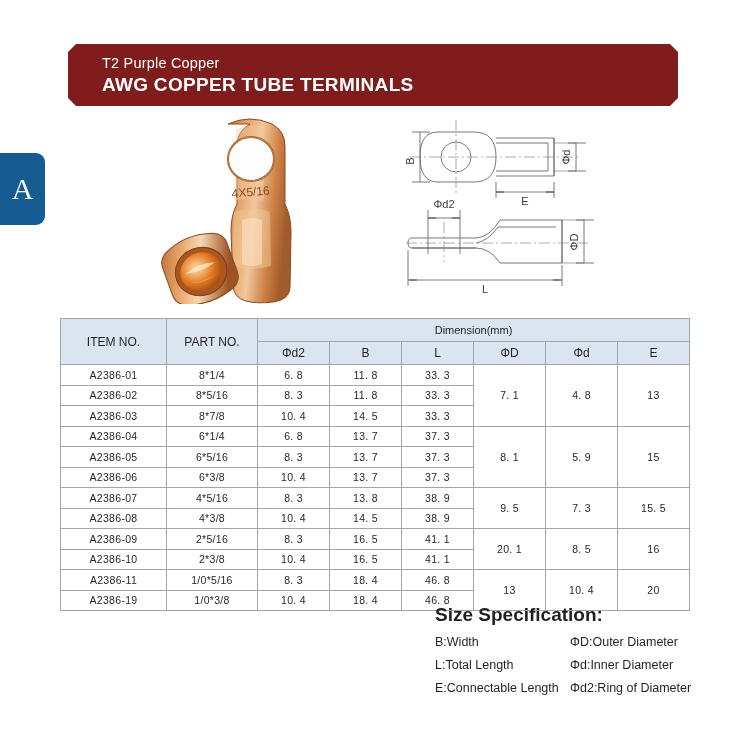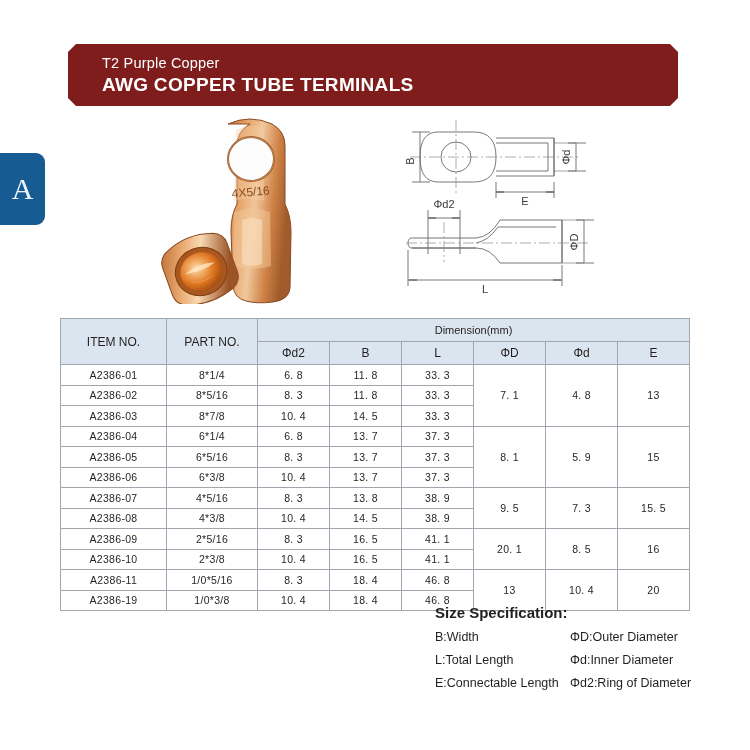--- a/index.html
+++ b/index.html
@@ -45,21 +45,21 @@
   #spec-table thead th.grp{font-size:11px;height:22px;}
   #spec-table thead th.sub{height:22px;}
   #spec-table thead th.tall{height:44px;}
   #spec-table tbody td{height:19.5px;background:#fff;letter-spacing:.3px;}
   #spec-table .c-item{width:105px;}
   #spec-table .c-part{width:90px;margin-top:31px;}
   #spec-table .c-num{width:72px;}
   #spec-table .c-d{width:75px;}
   
   #size-spec{position:absolute;left:435px;top:604px;width:300px;}
-  #size-spec .title{font-size:15px;font-weight:bold;margin-bottom:9px;}
+  #size-spec .title{font-size:19px;font-weight:bold;margin-bottom:9px;}
   #size-spec .rows{display:flex;}
   #size-spec .col{display:flex;flex-direction:column;gap:9px;}
   #size-spec .col.left{width:135px;}
   #size-spec .line{font-size:12.5px;white-space:nowrap;}
 </style>
 </head>
 <body>
 
 <div id="side-tab">
   <span class="letter">A</span>

